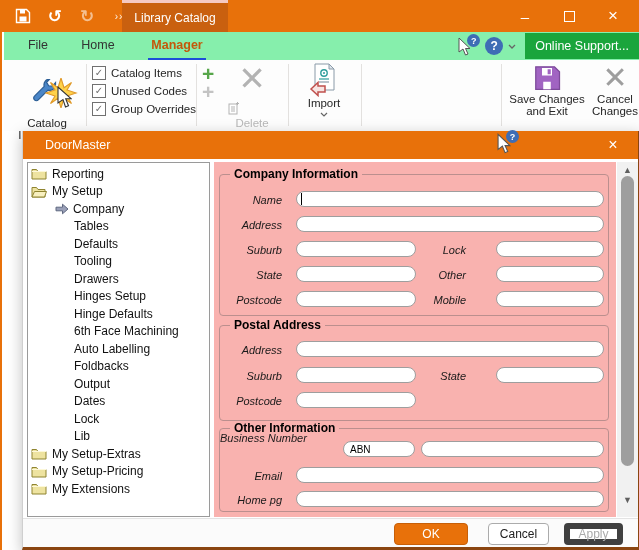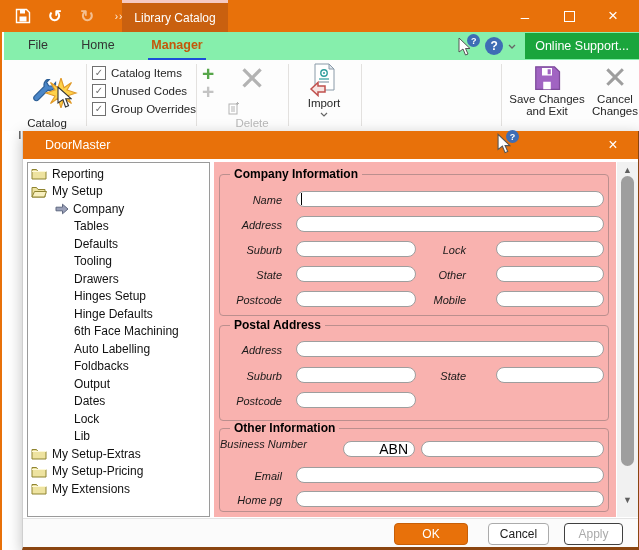--- a/index.html
+++ b/index.html
@@ -84,36 +84,36 @@
   #form-panel{position:absolute;left:191px;top:31px;width:402px;height:355px;background:#F9B2AF;}
   .fieldset{position:absolute;left:5px;width:390px;border:1px solid #bb8f8e;border-radius:4px;box-sizing:border-box;}
   .legend{position:absolute;top:-8px;left:10px;background:#F9B2AF;padding:0 4px;font-size:12px;font-weight:bold;color:#000;}
   #fs-company{top:12px;height:142px;}
   #fs-postal{top:163px;height:96px;}
   #fs-other{top:266px;height:84px;padding-left:40px;}
   .flabel{position:absolute;font-size:11px;font-style:italic;color:#1a1a1a;text-align:right;width:68px;left:0;}
   .flabel2{position:absolute;font-size:11px;font-style:italic;color:#1a1a1a;text-align:right;width:90px;left:162px;}
   .flabel-wide{position:absolute;font-size:11px;font-style:italic;color:#1a1a1a;text-align:left;left:6px;width:115px;}
   .finput{position:absolute;height:16px;border:1px solid #9e9e9e;border-radius:8px;background:#fff;
-    font-size:14px;padding:0 6px;box-sizing:border-box;outline:none;font-family:"Liberation Sans",sans-serif;text-align:right;}
+    font-size:10px;padding:0 6px;box-sizing:border-box;outline:none;font-family:"Liberation Sans",sans-serif;}
   .in-full{left:82px;width:308px;}
   .in-half{left:82px;width:120px;}
   .in-col2{left:282px;width:108px;}
   .caret{position:absolute;left:87px;width:1px;height:12px;background:#000;}
   
   #scrollbar{position:absolute;left:594px;top:31px;width:21px;height:355px;background:#F1F1F1;}
   .sb-arrow{position:absolute;left:0;width:21px;text-align:center;font-size:9px;color:#606060;}
   #sb-thumb{position:absolute;left:4px;top:14px;width:13px;height:290px;background:#9e9e9e;border-radius:7px;}
   
   #dlg-footer{position:absolute;left:0;top:387px;width:615px;height:29px;background:#FBFBFB;border-top:1px solid #e3e3e3;box-sizing:border-box;}
   .fbtn{position:absolute;top:4px;height:22px;border-radius:4px;font-size:12px;display:flex;align-items:center;
     justify-content:center;box-sizing:border-box;}
   #btn-ok{left:371px;width:74px;background:#E8710A;border:1px solid #c75f08;color:#fff;}
   #btn-cancel{left:465px;width:61px;background:#fff;border:1px solid #ababab;color:#222;}
-  #btn-apply{left:541px;width:59px;background:#fff;border:1px solid #404040;color:#aaa;}
+  #btn-apply{left:541px;width:59px;background:#fff;border:6px solid #404040;color:#aaa;}
   
   #ribbon-cursor{position:absolute;left:42px;top:78px;width:46px;height:40px;pointer-events:none;}
   #ribbon-cursor .burst{position:absolute;left:0;top:0;}
   #ribbon-cursor .cur{position:absolute;left:13px;top:8px;}
 </style>
 </head>
 <body>
 
 <div id="mainwin">
 
@@ -387,21 +387,21 @@
       <span class="flabel" style="top:208px">Suburb</span>
       <input class="finput in-half" style="top: 205px;">
       <span class="flabel2" style="top:208px">State</span>
       <input class="finput in-col2" style="top: 205px;">
       <span class="flabel" style="top:233px">Postcode</span>
       <input class="finput in-half" style="top: 230px;">
 
       <div class="fieldset" id="fs-other">
         <span class="legend">Other Information</span>
       </div>
-      <span class="flabel-wide" style="top:276px">Business Number</span>
+      <span class="flabel-wide" style="top:270px">Business Number</span>
       <input class="finput" style="top: 279px; left: 129px; width: 72px;" value="ABN">
       <input class="finput" style="top: 279px; left: 207px; width: 183px;">
       <span class="flabel" style="top:308px">Email</span>
       <input class="finput in-full" style="top: 305px;">
       <span class="flabel" style="top:332px">Home pg</span>
       <input class="finput in-full" style="top: 329px;">
     </div>
 
     <div id="scrollbar">
       <div class="sb-arrow" style="top:3px">▲</div>

